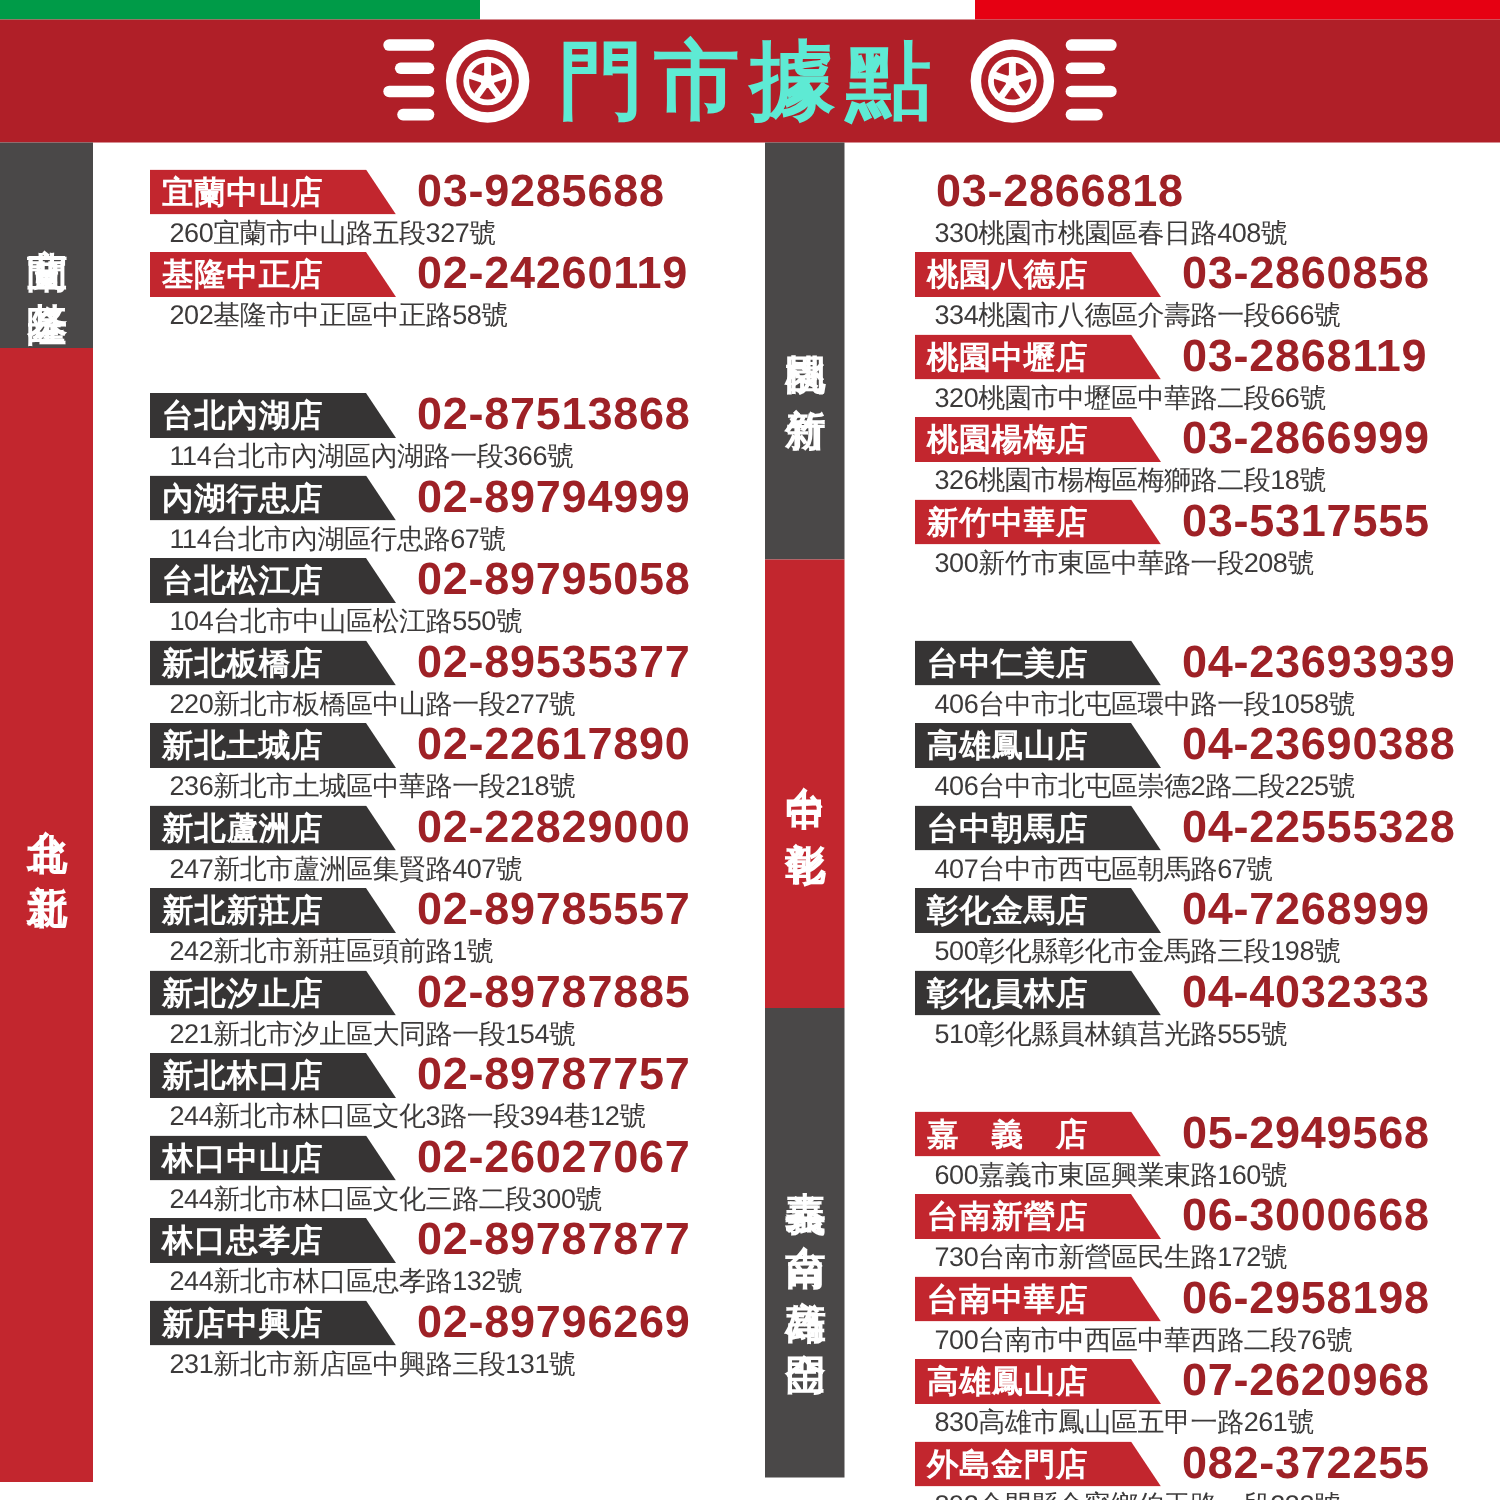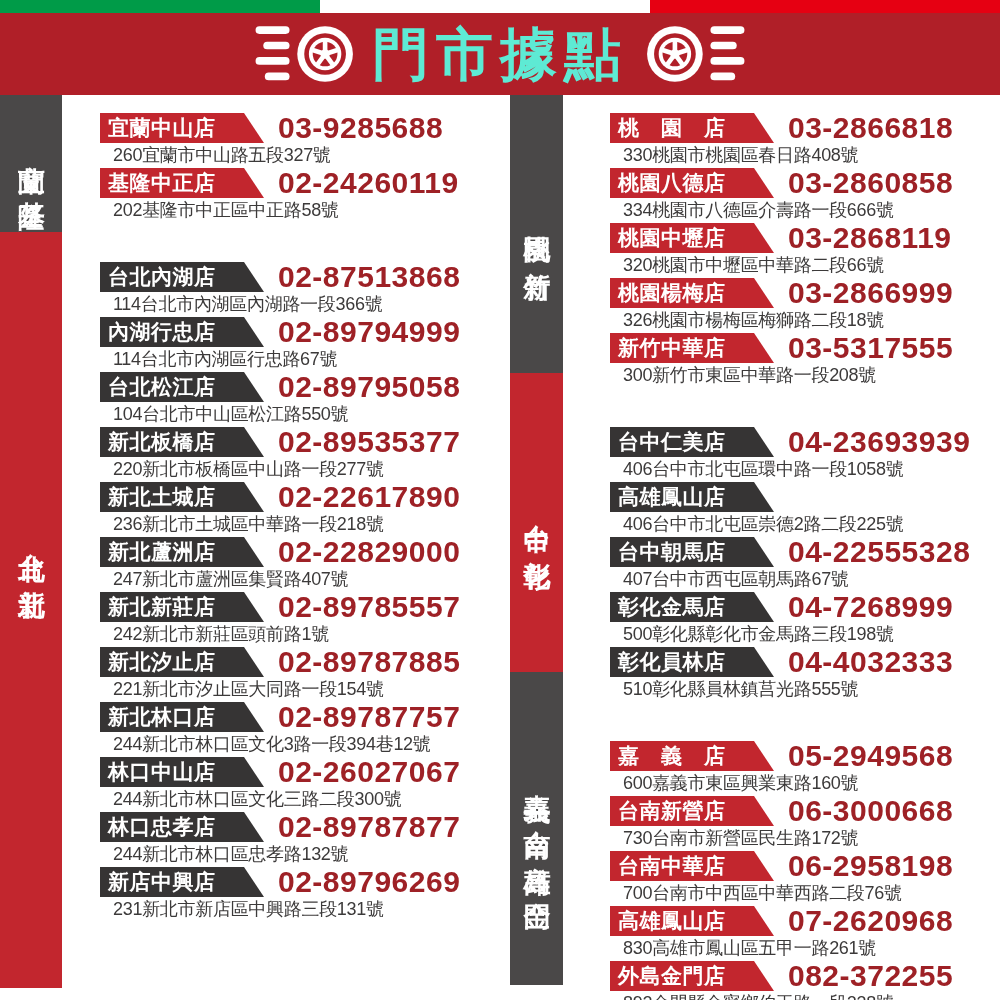--- a/index.html
+++ b/index.html
@@ -245,21 +245,20 @@
           <span class="phone">02-89796269</span>
         </div>
         <div class="address">231新北市新店區中興路三段131號</div>
       </div>
     </div>
   </div>
 <div class="col col-right">
     <div class="group">
       <div class="entry">
         <div class="badge-row">
-          <span class="badge red">桃　園　店</span>
           <span class="phone">03-2866818</span>
         </div>
         <div class="address">330桃園市桃園區春日路408號</div>
       </div>
       <div class="entry">
         <div class="badge-row">
           <span class="badge red">桃園八德店</span>
           <span class="phone">03-2860858</span>
         </div>
         <div class="address">334桃園市八德區介壽路一段666號</div>
@@ -290,20 +289,21 @@
       <div class="entry">
         <div class="badge-row">
           <span class="badge gray">台中仁美店</span>
           <span class="phone">04-23693939</span>
         </div>
         <div class="address">406台中市北屯區環中路一段1058號</div>
       </div>
       <div class="entry">
         <div class="badge-row">
           <span class="badge gray">高雄鳳山店</span>
+          <span class="phone">04-23690388</span>
         </div>
         <div class="address">406台中市北屯區崇德2路二段225號</div>
       </div>
       <div class="entry">
         <div class="badge-row">
           <span class="badge gray">台中朝馬店</span>
           <span class="phone">04-22555328</span>
         </div>
         <div class="address">407台中市西屯區朝馬路67號</div>
       </div>

